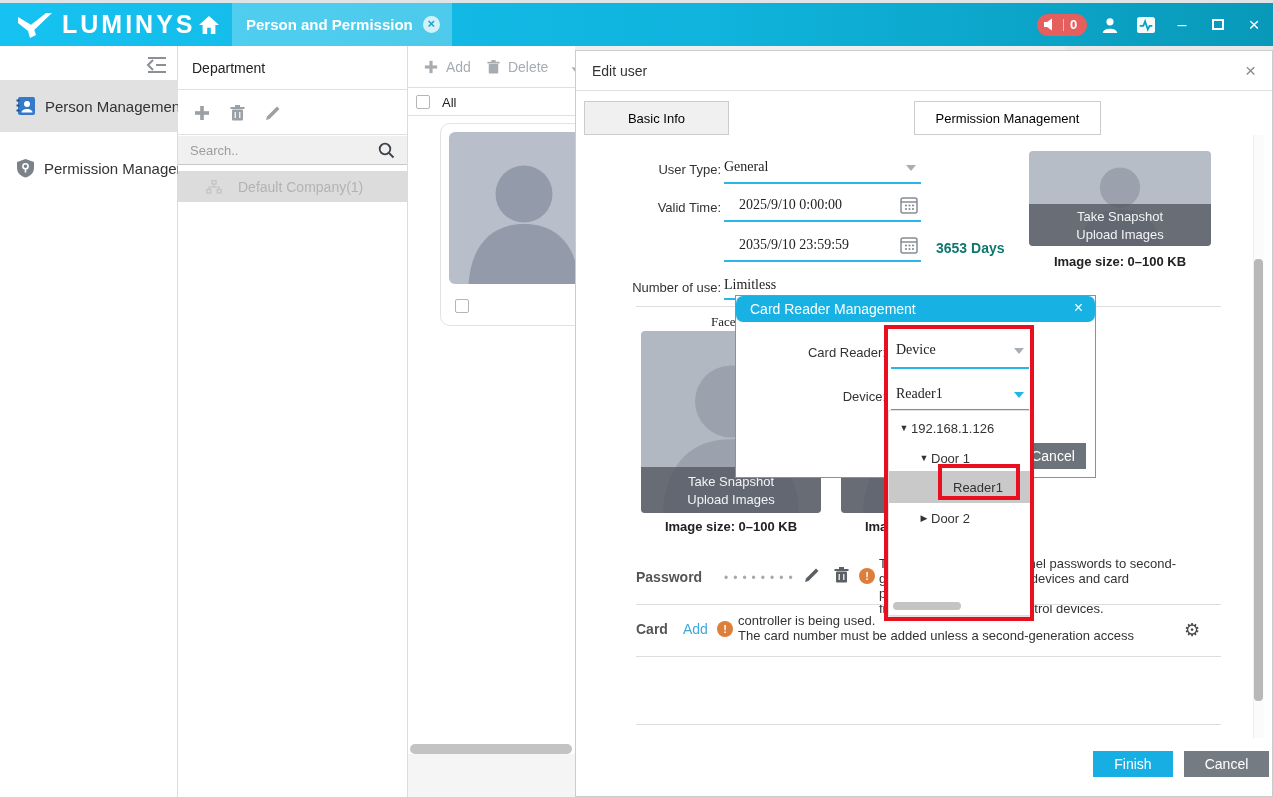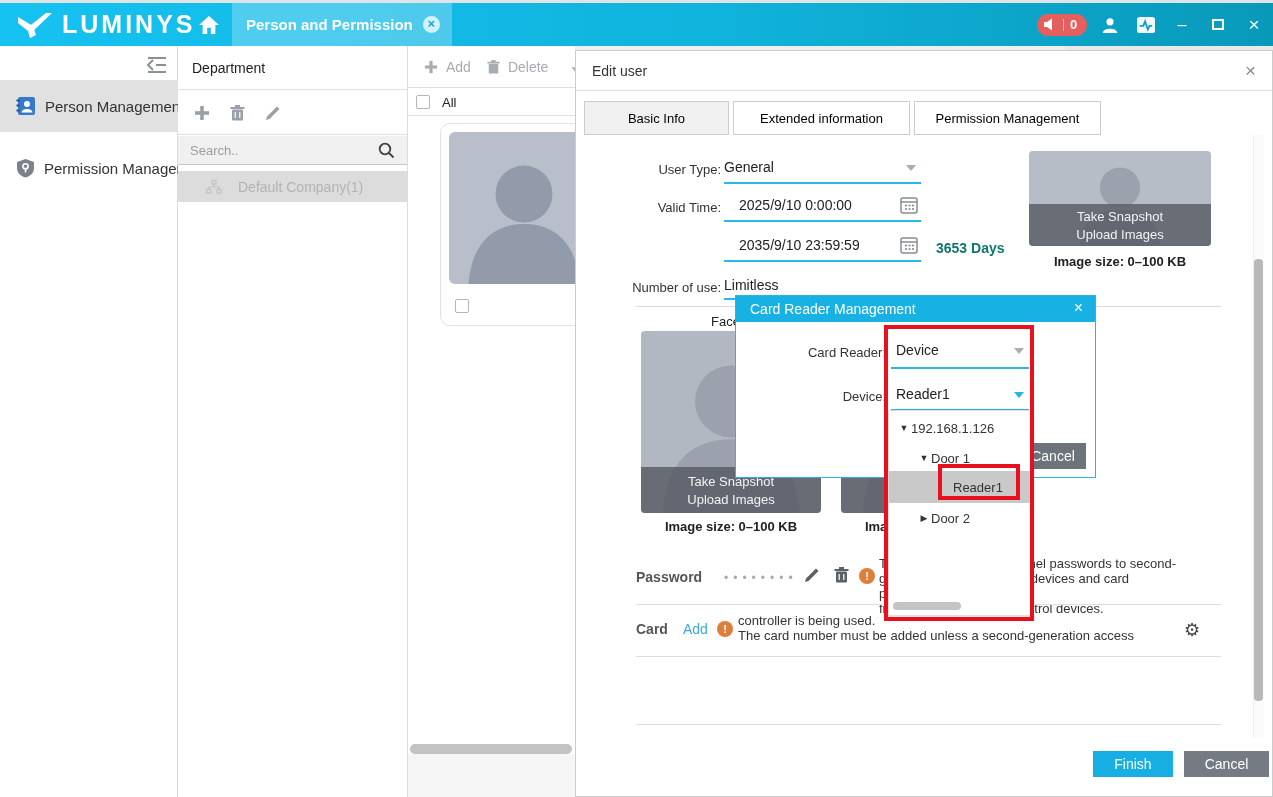--- a/index.html
+++ b/index.html
@@ -70,21 +70,21 @@
   
   .dialog { left:575px; top:50px; width:698px; height:747px; background:#fff;
     border:1px solid #cccccc; z-index:5; }
   .dlg-title { position:absolute; left:0; top:0; width:100%; height:40px; border-bottom:1px solid #e0e0e0;
     display:flex; align-items:center; padding-left:16px; font-size:14px; color:#333; }
   .dlg-x { position:absolute; right:16px; top:10px; color:#8d8d8d; font-size:19px; line-height:19px; }
   .tab { position:absolute; top:50px; height:34px; border:1px solid #ccc; background:#fff;
     display:flex; align-items:center; justify-content:center; font-size:13px; color:#000000; }
   .tab.active { background:#f0f0f0; }
   .flabel { position:absolute; font-size:13px; color:#333; text-align:right; }
-  .fvalue { position:absolute; font-size:14px; color:#222; }
+  .fvalue { position:absolute; font-size:14px; color:#222;font-family:Liberation Serif, serif; }
   .uline { position:absolute; height:2px; background:#29b6e8; }
   .caret { position:absolute; width:0; height:0; border-left:5px solid transparent;
     border-right:5px solid transparent; border-top:6px solid #a9aeb4; }
   .caret.cyan { border-top-color:#1db7e8; }
   .days { position:absolute; font-size:14px; color:#0f766e; font-weight:bold; }
   .divider { position:absolute; height:1px; background:#ddd; left:60px; width:585px; }
   .photo-card { position:absolute; background:#b2b8c2; border-radius:4px; overflow:hidden; }
   .photo-overlay { position:absolute; left:0; right:0; bottom:0; background:rgba(84,89,97,.8);
     display:flex; flex-direction:column; align-items:center; justify-content:center; gap:3px; }
   .photo-overlay span { color:#f2f3f5; font-size:13px; }
@@ -100,21 +100,21 @@
     border-left:1px solid #eee; }
   .vthumb { position:absolute; left:678px; top:208px; width:9px; height:442px; background:#b8b8b8; border-radius:4px; }
   .btn { position:absolute; height:26px; color:#fff; font-size:14px; text-align:center; line-height:26px; }
   .btn.finish { background:#17aee3; }
   .btn.gray { background:#757b82; }
 
   
   .popup { left:735px; top:295px; width:361px; height:183px; background:#fff;
     border:1px solid #2ab4e4; z-index:10; }
   .popup-title { position:absolute; left:0; top:0; width:100%; height:26px; background:#17b2e3;
-    display:flex; align-items:center; padding-left:14px; color:#fff; font-size:14px; }
+    display:flex; align-items:center; padding-left:14px; color:#fff; font-size:14px;border-radius:7px; }
   .popup-x { position:absolute; right:12px; top:3px; color:#fff; font-size:16px; line-height:18px; }
   .pp-cancel { left:284px; top:147px; width:66px; z-index:1; background:#6d737a; }
 
   
   .ddown { left:888px; top:410px; width:144px; height:206px; background:#fff; z-index:12;
     border:1px solid #dedede; box-shadow:0 2px 5px rgba(0,0,0,.15); }
   .tree-row { position:absolute; left:0; width:100%; height:30px; display:flex; align-items:center;
     font-size:13px; color:#333; }
   .tree-row.sel { background:#c9c9c9; }
   .tcaret { font-size:9px; color:#333; width:14px; text-align:center; }
@@ -306,23 +306,20 @@
     <div class="plist-foot"></div>
   </div>
 
   <div class="abs dialog">
     <div class="dlg-title">Edit user</div>
     <span class="dlg-x">×</span>
 
     <div class="tab active" style="left:8px; width:145px;">
       <span>Basic Info</span>
     </div>
-    <div class="tab" style="left:157px; width:177px;">
-      <span>Extended information</span>
-    </div>
     <div class="tab" style="left:338px; width:187px;">
       <span>Permission Management</span>
     </div>
 
     <div class="flabel" style="left:43px; top:111px; width:102px;">User Type:</div>
     <div class="fvalue" style="left:148px; top:108px;">General</div>
     <div class="uline" style="left:148px; top:131px; width:197px;"></div>
     <div class="caret" style="left:330px; top:114px;"></div>
 
     <div class="flabel" style="left:43px; top:149px; width:102px;">Valid Time:</div>

